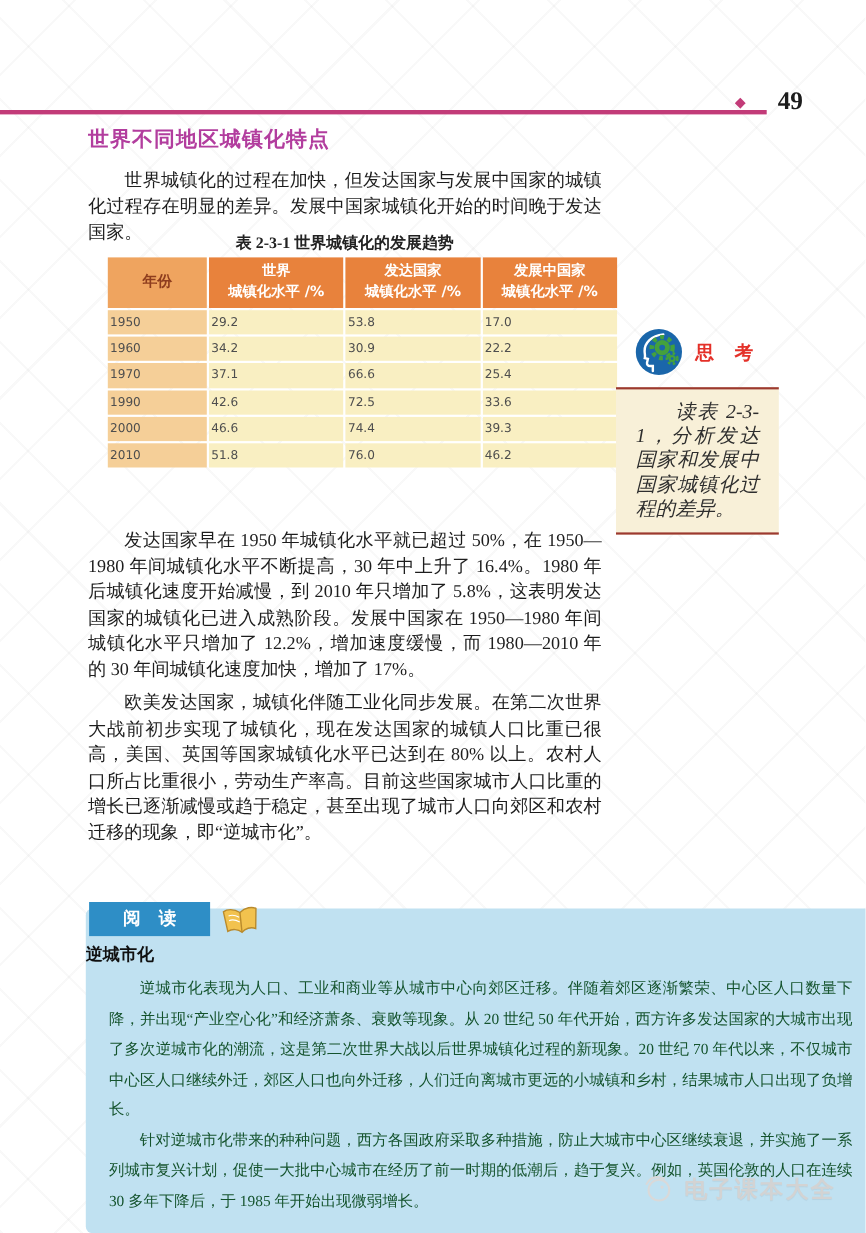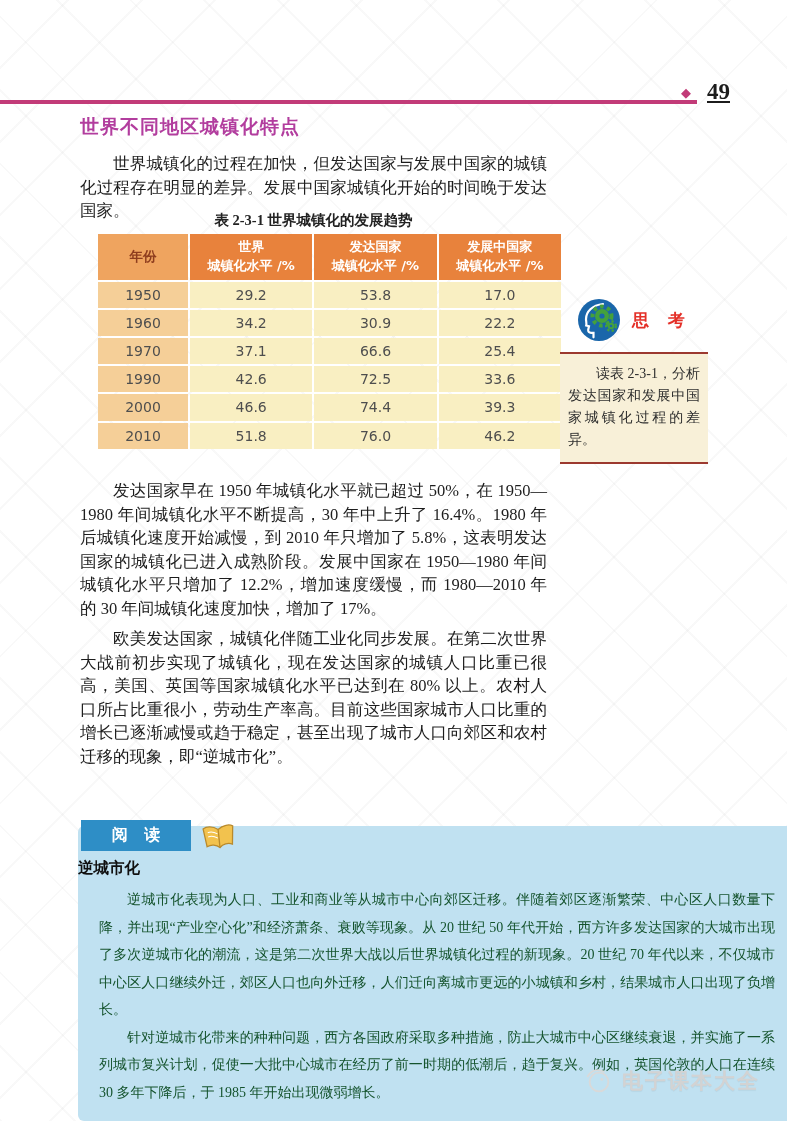--- a/index.html
+++ b/index.html
@@ -15,51 +15,51 @@
         font-family:"Liberation Serif","DejaVu Serif",serif;color:#1d1d1d;}
   .wm{position:absolute;inset:0;pointer-events:none;
       background:
         repeating-linear-gradient(45deg, rgba(130,130,130,.05) 0 2px, transparent 2px 52px),
         repeating-linear-gradient(-45deg, rgba(130,130,130,.05) 0 2px, transparent 2px 52px);}
   
   #hdr-row{position:absolute;top:79px;right:57px;display:flex;align-items:center;gap:8px;}
   #hdr-title{font-family:"Liberation Sans","DejaVu Sans",sans-serif;font-weight:bold;
              font-size:14.5px;color:#3a3a3a;letter-spacing:.5px;}
   #hdr-diamond{color:var(--magenta-line);font-size:13px;line-height:1;}
-  #hdr-page{font-size:23px;font-weight:bold;color:#1c1c1c;margin-left:8px;text-decoration:underline;}
+  #hdr-page{font-size:23px;font-weight:bold;color:#1c1c1c;margin-left:21px;}
   #hdr-line{position:absolute;top:100px;left:0;width:697px;height:4px;background:var(--magenta-line);}
   
   #section-heading{position:absolute;top:114px;left:80px;margin:0;
      font-family:"Liberation Sans","DejaVu Sans",sans-serif;font-size:19px;font-weight:bold;
      color:var(--heading);letter-spacing:1px;}
   .body-par{position:absolute;left:80px;width:467px;margin:0;font-size:16.5px;line-height:23.5px;
      text-align:justify;text-indent:2em;color:#1d1d1d;}
   #p1{top:152px;} #p2{top:479px;} #p3{top:627px;}
   
   #tbl-caption{position:absolute;top:211px;left:80px;width:467px;text-align:center;
      font-size:14.5px;font-weight:bold;color:#222;}
   #tbl-wrap{position:absolute;top:232px;left:96px;width:467px;}
   table{width:100%;border-collapse:separate;border-spacing:2px;
      font-family:"DejaVu Sans","Liberation Sans",sans-serif;}
   th{background:var(--table-header-bg);color:#fff;font-size:13px;font-weight:bold;
      padding:4px 2px;line-height:1.45;vertical-align:middle;text-align:center;}
   th.year-h{background:var(--table-year-header-bg);color:var(--table-year-header-text);
      width:90px;font-size:13.5px;}
   th span{display:block;}
-  td{background:var(--table-cell-bg);color:#4e4e4e;font-size:14px;text-align:center;
+  td{background:var(--table-cell-bg);color:#4e4e4e;font-size:11px;text-align:left;
      padding:4px 2px;line-height:1.3;margin-left:16px;}
   td.year{background:var(--table-year-cell-bg);}
   
   #think-head{position:absolute;left:577px;top:298px;display:flex;align-items:center;gap:11px;}
   #think-title{font-family:"Liberation Sans","DejaVu Sans",sans-serif;font-weight:bold;
      font-size:17px;color:var(--think-title);letter-spacing:7px;}
   #think-box{position:absolute;left:560px;top:352px;width:148px;background:var(--think-bg);
      border-top:2.5px solid var(--think-border);border-bottom:2.5px solid var(--think-border);
-     padding:9px 8px 11px;font-size:14px;line-height:22px;color:#2e2e2e;
-     text-align:justify;text-indent:2em;}
+     padding:9px 18px 11px;font-size:18px;line-height:22px;color:#2e2e2e;
+     text-align:justify;text-indent:2em;font-style:italic;}
   
   #reading-box{position:absolute;left:78px;top:826px;width:718px;background:var(--reading-bg);
      border-radius:6px;padding-bottom:15px;}
   #reading-tab{position:absolute;left:3px;top:-6px;width:110px;height:31px;
      background:var(--reading-tab-bg);color:#fff;display:flex;align-items:center;justify-content:center;
      font-family:"Liberation Sans","DejaVu Sans",sans-serif;font-weight:bold;font-size:16px;
      letter-spacing:6px;text-indent:6px;}
   #reading-book{position:absolute;left:124px;top:-2px;transform:rotate(-6deg);}
   #reading-title{margin:32px 0 7px;font-weight:bold;font-size:15.5px;color:#101010;}
   .reading-par{margin:0;padding:0 21px;font-size:14px;line-height:27.5px;color:#14532d;

